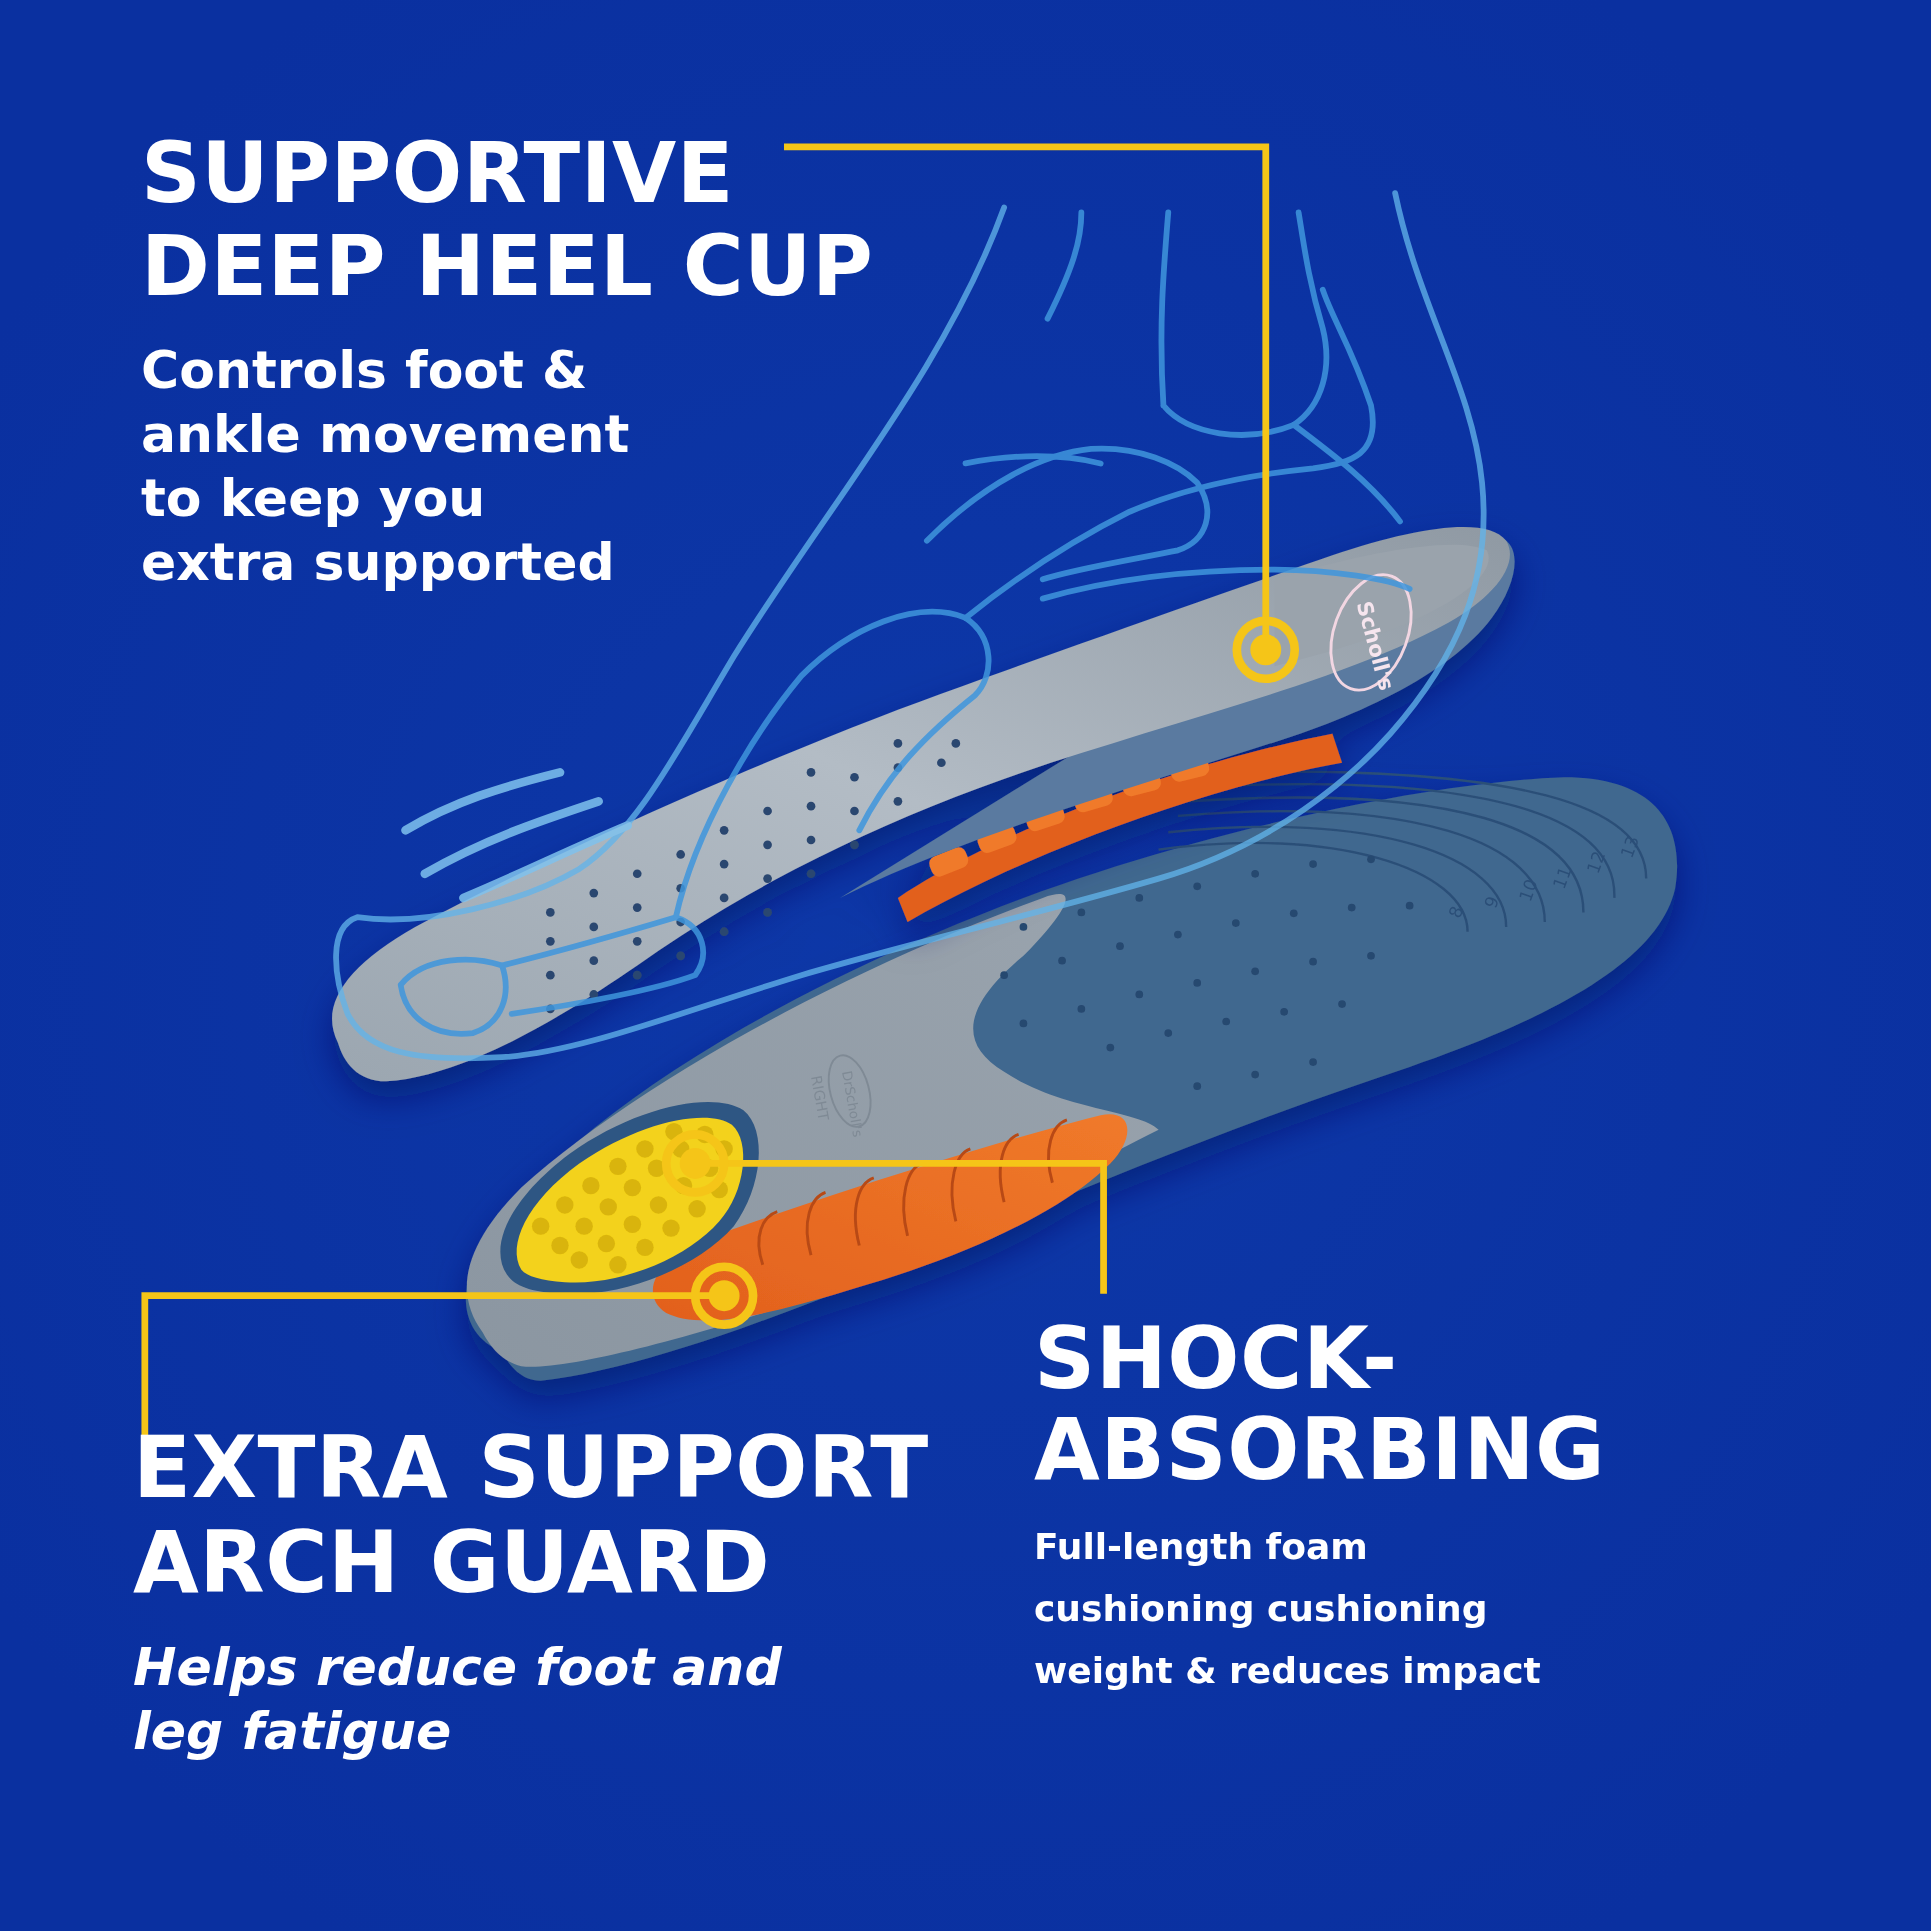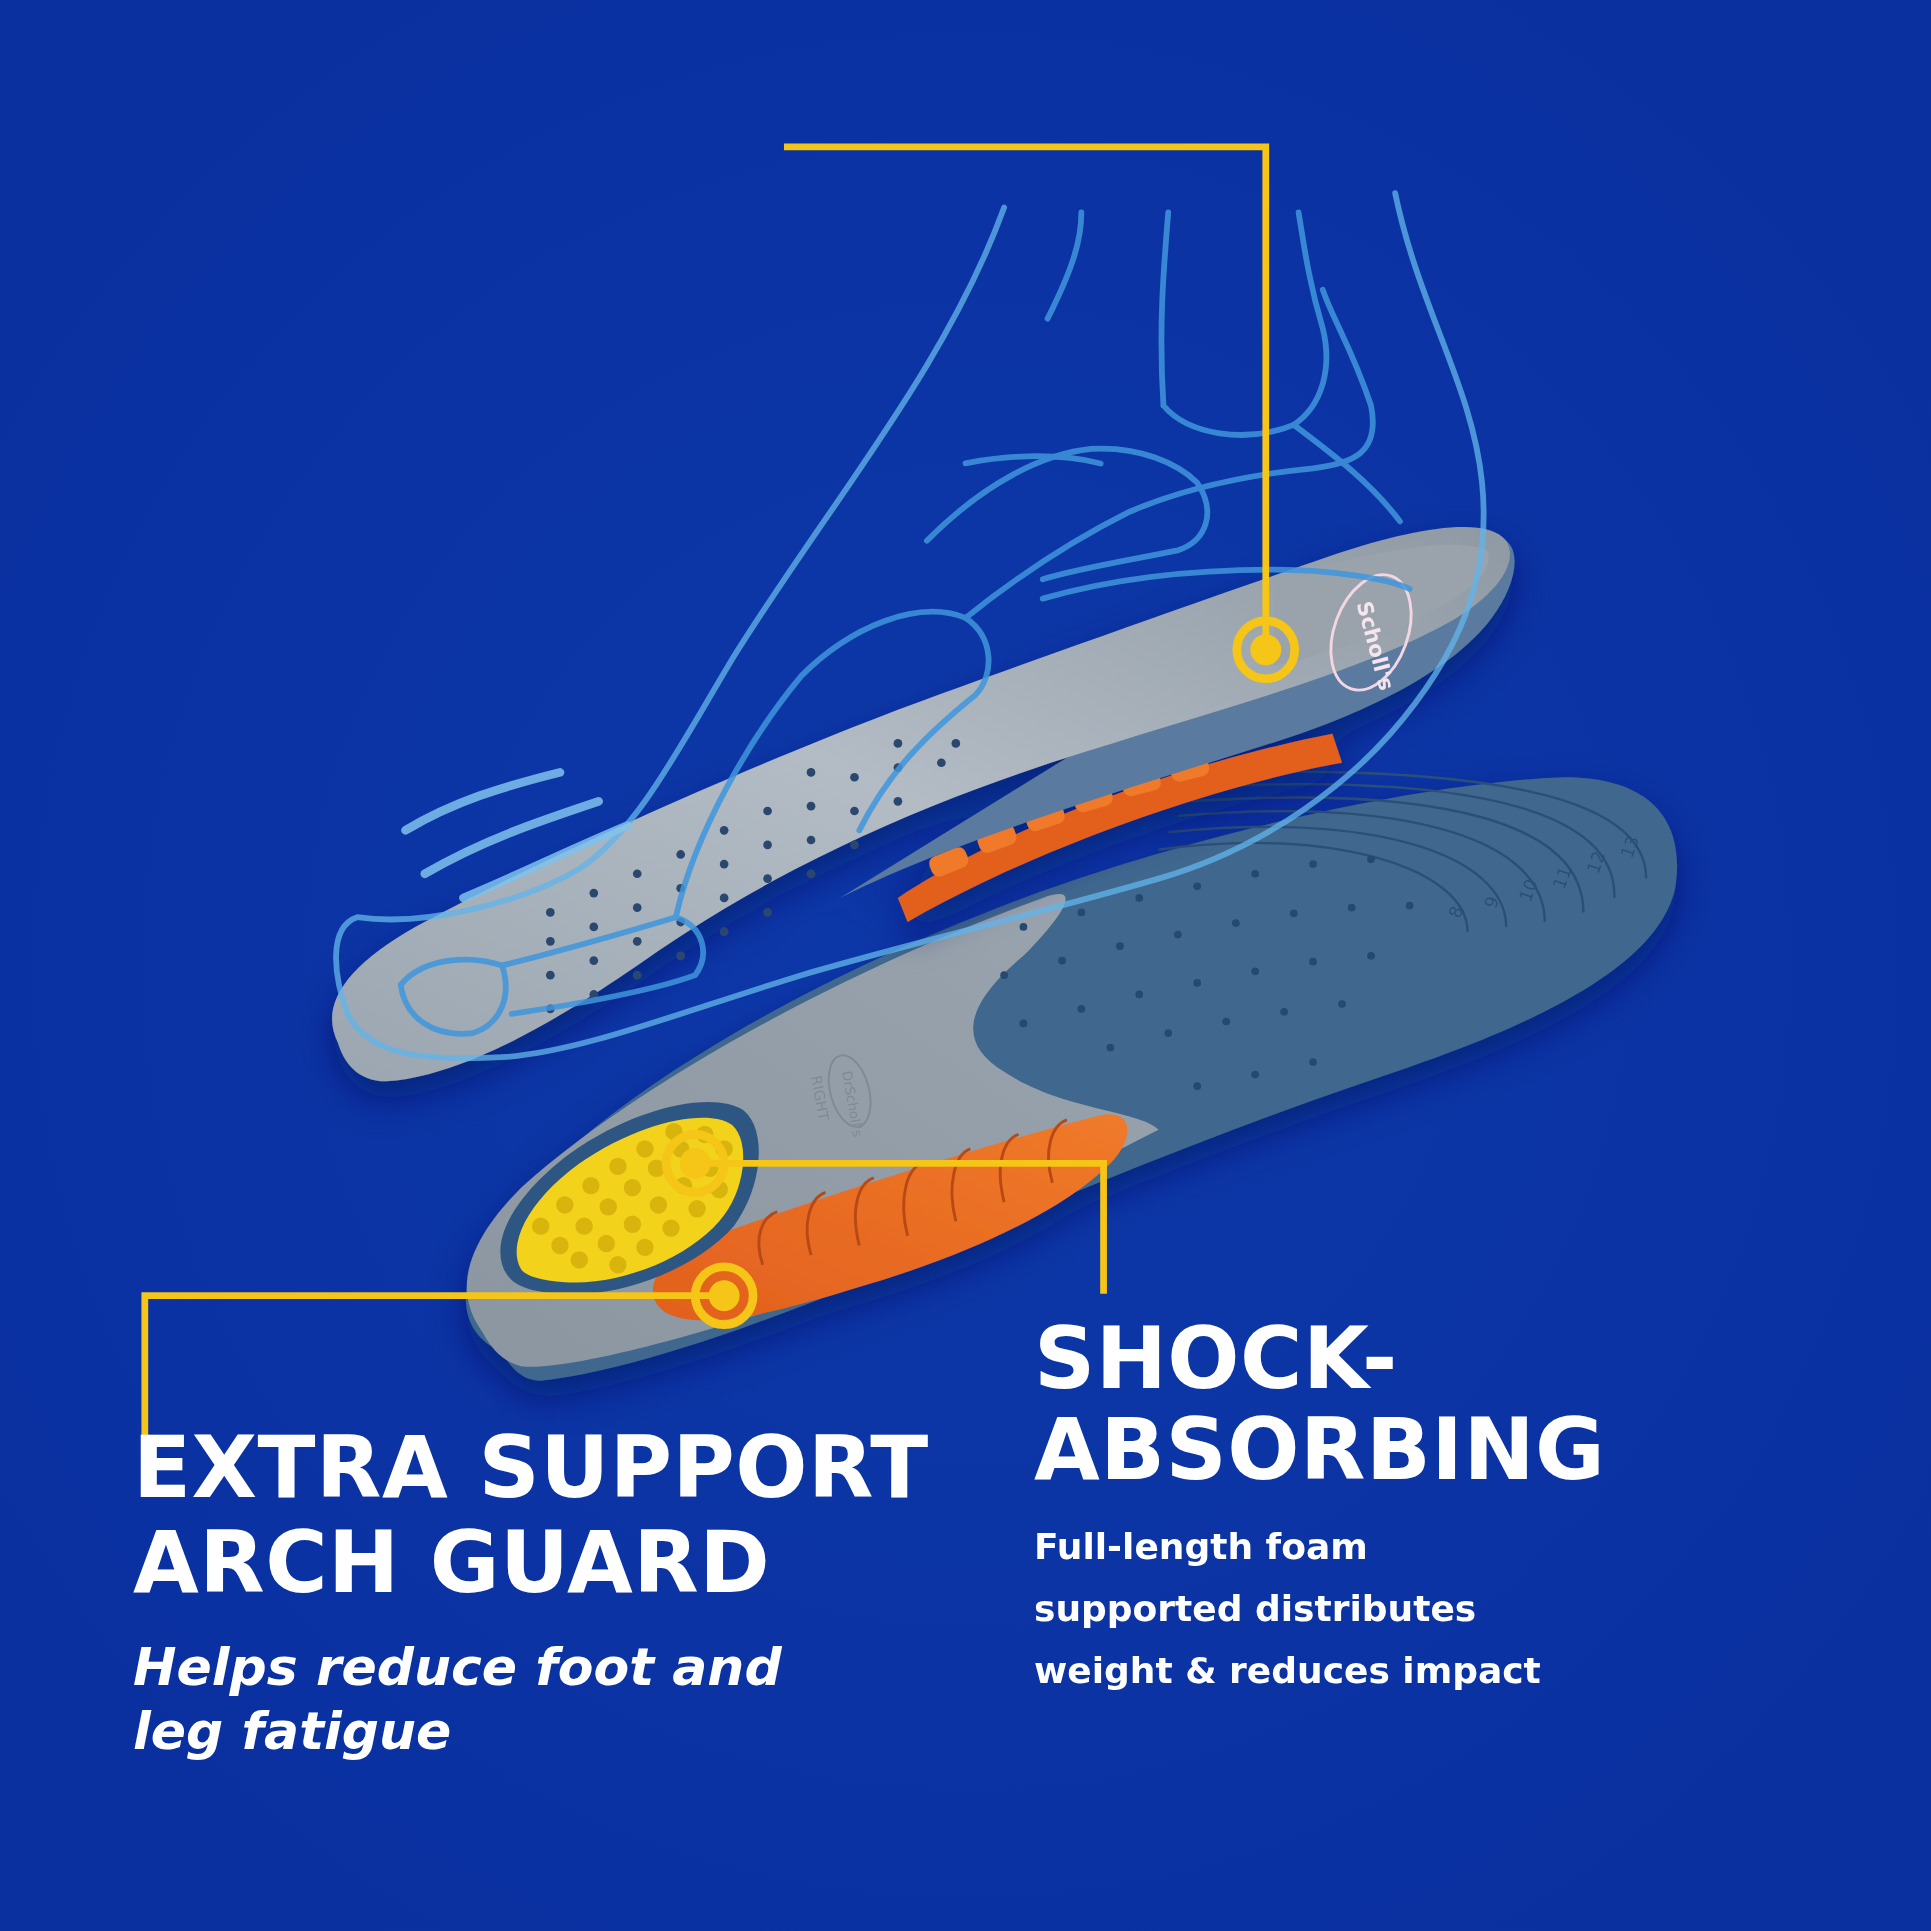--- a/index.html
+++ b/index.html
@@ -256,38 +256,50 @@
     <g>
       <circle cx="1311" cy="673" r="30" fill="none" stroke="#f5c518" stroke-width="9"></circle>
       <circle cx="1311" cy="673" r="16" fill="#f5c518"></circle>
       <circle cx="720" cy="1205" r="30" fill="none" stroke="#f5c518" stroke-width="9"></circle>
       <circle cx="720" cy="1205" r="16" fill="#f5c518"></circle>
       <circle cx="750" cy="1342" r="30" fill="none" stroke="#f5c518" stroke-width="9"></circle>
       <circle cx="750" cy="1342" r="16" fill="#f5c518"></circle>
     </g>
   </svg>
 
+  <div class="block" id="heel-block">
+    <h2 class="heading">
+      <span class="line">SUPPORTIVE</span>
+      <span class="line">DEEP HEEL CUP</span>
+    </h2>
+    <p class="body">
+      <span class="line">Controls foot &amp;</span>
+      <span class="line">ankle movement</span>
+      <span class="line">to keep you</span>
+      <span class="line">extra supported</span>
+    </p>
+  </div>
 
   <div class="block" id="arch-block">
     <h2 class="heading">
       <span class="line">EXTRA SUPPORT</span>
       <span class="line">ARCH GUARD</span>
     </h2>
     <p class="body">
       <span class="line">Helps reduce foot and</span>
       <span class="line">leg fatigue</span>
     </p>
   </div>
 
   <div class="block" id="shock-block">
     <h2 class="heading">
       <span class="line">SHOCK-</span>
       <span class="line">ABSORBING</span>
     </h2>
     <p class="body">
       <span class="line">Full-length foam</span>
-      <span class="line">supported distributes</span>
+      <span class="line">cushioning cushioning</span>
       <span class="line">weight &amp; reduces impact</span>
     </p>
   </div>
 
 </div>
 
 
 </body></html>

